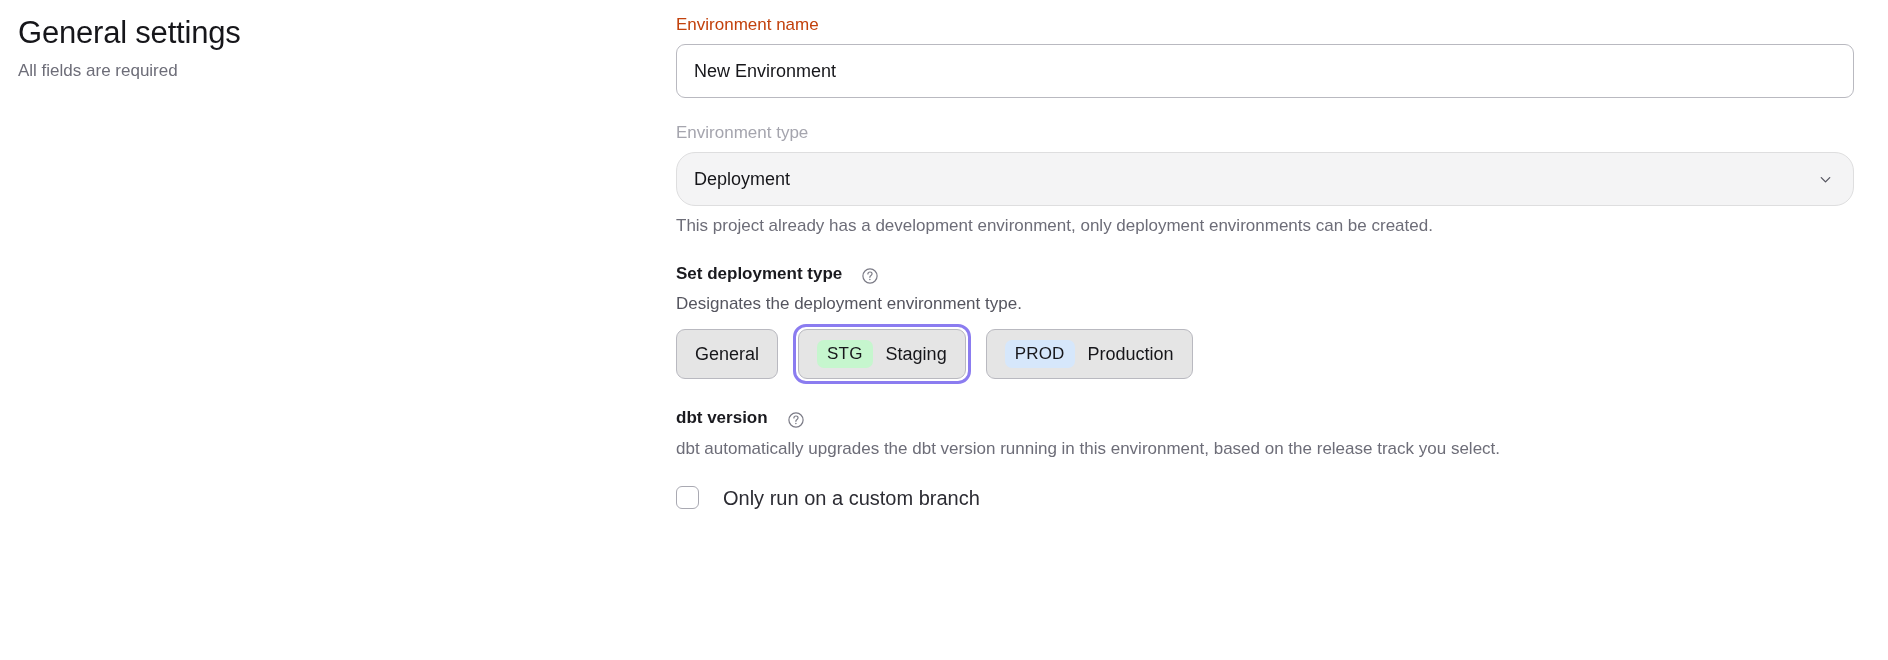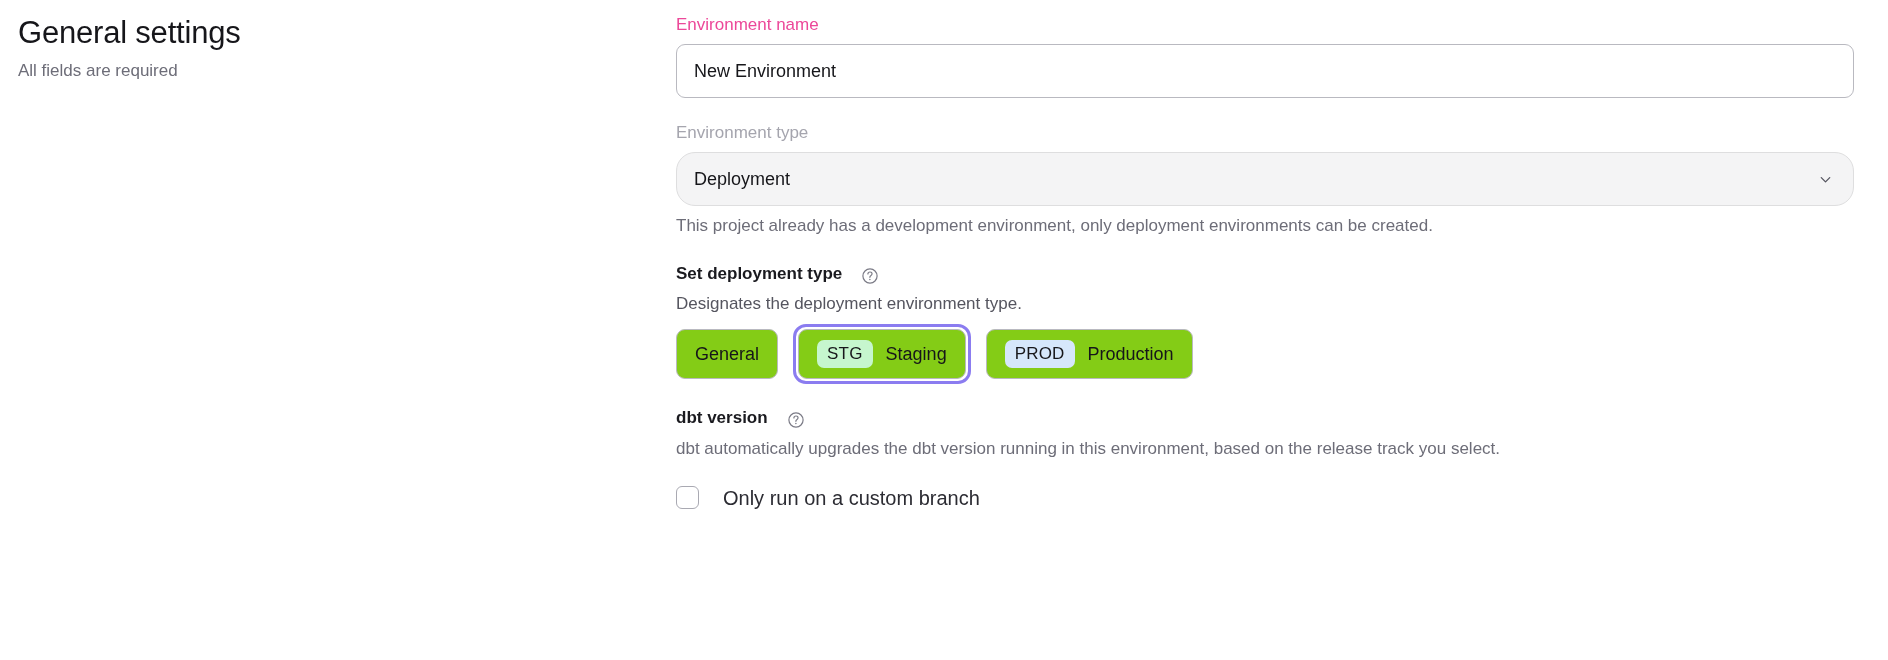--- a/index.html
+++ b/index.html
@@ -43,21 +43,21 @@
   .form-col {
     position: absolute;
     left: 676px;
     top: 14px;
     width: 1178px;
   }
 
   .field-label {
     font-size: 17px;
     line-height: 22px;
-    color: #ec4899;
+    color: #c2410c;
     margin: 0 0 8px 0;
   }
   .field-label.disabled { color: #a5a5ae; }
   .field-label.strong {
     font-weight: bold;
     color: #1a1a1f;
     display: flex;
     align-items: flex-end;
     gap: 19px;
   }
@@ -131,21 +131,21 @@
     display: flex;
     align-items: center;
     gap: 20px;
     margin-top: 14px;
   }
   .seg-wrap { position: relative; display: inline-flex; }
   .seg-btn {
     height: 50px;
     border: 1px solid #b9b9c0;
     border-radius: 9px;
-    background: #84cc16;
+    background: #e5e5e5;
     display: inline-flex;
     align-items: center;
     gap: 13px;
     padding: 0 18px;
     font-family: "Liberation Sans", sans-serif;
     font-size: 18px;
     color: #16161a;
     cursor: pointer;
     white-space: nowrap;
   }

